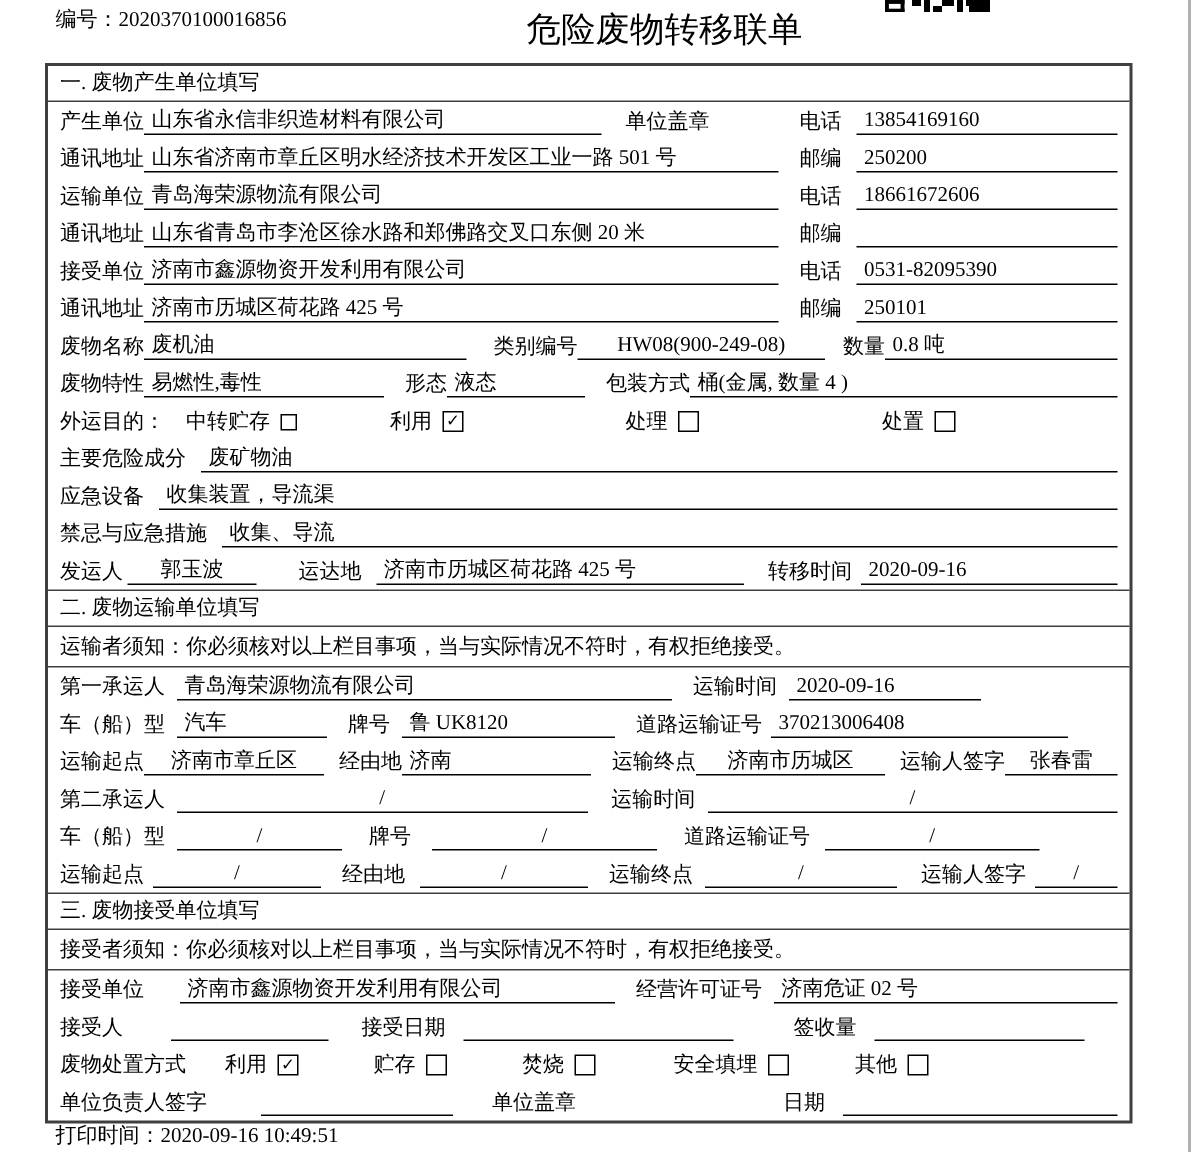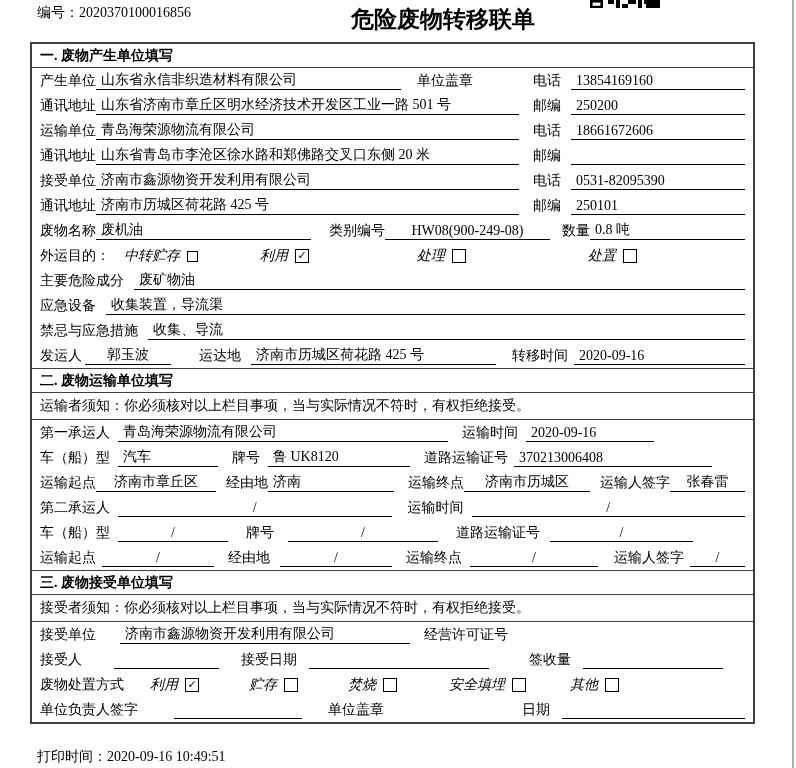--- a/index.html
+++ b/index.html
@@ -5,41 +5,41 @@
   html,body{margin:0;padding:0;}
   body{
     width:796px;height:768px;background:#ffffff;color:#000;
     font-family:"Liberation Serif","DejaVu Serif",serif;
     font-size:14px;position:relative;overflow:hidden;
   }
   .page-edge{position:absolute;top:0;right:2px;width:2px;height:768px;background:#b0b0b0;}
   
   .serial{position:absolute;left:37px;top:4px;white-space:nowrap;}
   .doc-title{position:absolute;left:90px;right:0;top:4px;text-align:center;
-    font-size:23px;font-weight:bold;white-space:nowrap;}
+    font-size:23px;font-weight:normal;white-space:nowrap;}
   .qr{position:absolute;left:590px;top:0;width:72px;height:9px;}
   
   .form{position:absolute;left:30px;top:42px;width:725px;border:2px solid #3f3f3f;
     box-sizing:border-box;background:#fff;}
-  .sec-header{height:23px;line-height:23px;padding:0 8px;font-weight:bold;
+  .sec-header{height:23px;line-height:23px;padding:0 8px;font-weight:normal;
     border-bottom:1.5px solid #3f3f3f;}
   .sec-header.mid{border-top:1.5px solid #3f3f3f;}
   .notice{height:26px;display:flex;align-items:center;padding:0 8px;
     border-bottom:1.5px solid #3f3f3f;white-space:nowrap;}
   .row{display:flex;align-items:flex-end;height:25px;padding:0 8px 3px 8px;
     box-sizing:border-box;white-space:nowrap;}
   .lbl{white-space:nowrap;}
   .val{border-bottom:1px solid #000;padding:0 5px;white-space:nowrap;
     box-sizing:border-box;min-height:17px;}
   .val.c{text-align:center;}
   .grow{flex:1;}
   .rg{margin-left:auto;width:212px;display:flex;align-items:flex-end;}
   .rg .lbl{margin-right:10px;}
   .rg .val{flex:1;}
-  .opt{display:flex;align-items:center;font-style:italic;}
+  .opt{display:flex;align-items:center;}
   .cb{display:inline-block;width:12px;height:12px;border:1.5px solid #000;
     margin-left:7px;font-size:11px;line-height:12px;text-align:center;
     font-family:"DejaVu Sans",sans-serif;}
   .cb.sm{width:9px;height:9px;line-height:9px;font-size:8px;}
   .footer{position:absolute;left:37px;top:748px;white-space:nowrap;}
 </style>
 </head>
 <body>
 
 <div class="serial"><span>编号：</span><span>2020370100016856</span></div>
@@ -122,20 +122,28 @@
 
   <div class="row">
     <span class="lbl">废物名称</span>
     <span class="val" style="width:215px">废机油</span>
     <span class="lbl" style="margin-left:18px">类别编号</span>
     <span class="val c" style="width:165px">HW08(900-249-08)</span>
     <span class="lbl" style="margin-left:12px">数量</span>
     <span class="val grow">0.8 吨</span>
   </div>
 
+  <div class="row">
+    <span class="lbl">废物特性</span>
+    <span class="val" style="width:160px">易燃性,毒性</span>
+    <span class="lbl" style="margin-left:14px">形态</span>
+    <span class="val" style="width:92px">液态</span>
+    <span class="lbl" style="margin-left:14px">包装方式</span>
+    <span class="val grow">桶(金属, 数量 4 )</span>
+  </div>
 
   <div class="row">
     <span class="lbl">外运目的：</span>
     <span class="opt" style="margin-left:14px">
       <span>中转贮存</span>
       <span class="cb sm"></span>
     </span>
     <span class="opt" style="margin-left:62px">
       <span>利用</span>
       <span class="cb">✓</span>
@@ -239,20 +247,21 @@
 
   <div class="notice">
     <span>接受者须知：</span>
     <span>你必须核对以上栏目事项，当与实际情况不符时，有权拒绝接受。</span>
   </div>
 
   <div class="row">
     <span class="lbl" style="margin-right:24px">接受单位</span>
     <span class="val" style="width:290px">济南市鑫源物资开发利用有限公司</span>
     <span class="lbl" style="margin-left:14px">经营许可证号</span>
+    <span class="val grow" style="margin-left:8px">济南危证 02 号</span>
   </div>
 
   <div class="row">
     <span class="lbl">接受人</span>
     <span class="val" style="width:105px;margin-left:32px"></span>
     <span class="lbl" style="margin-left:22px">接受日期</span>
     <span class="val" style="width:180px;margin-left:12px"></span>
     <span class="lbl" style="margin-left:40px">签收量</span>
     <span class="val" style="width:140px;margin-left:12px"></span>
   </div>

